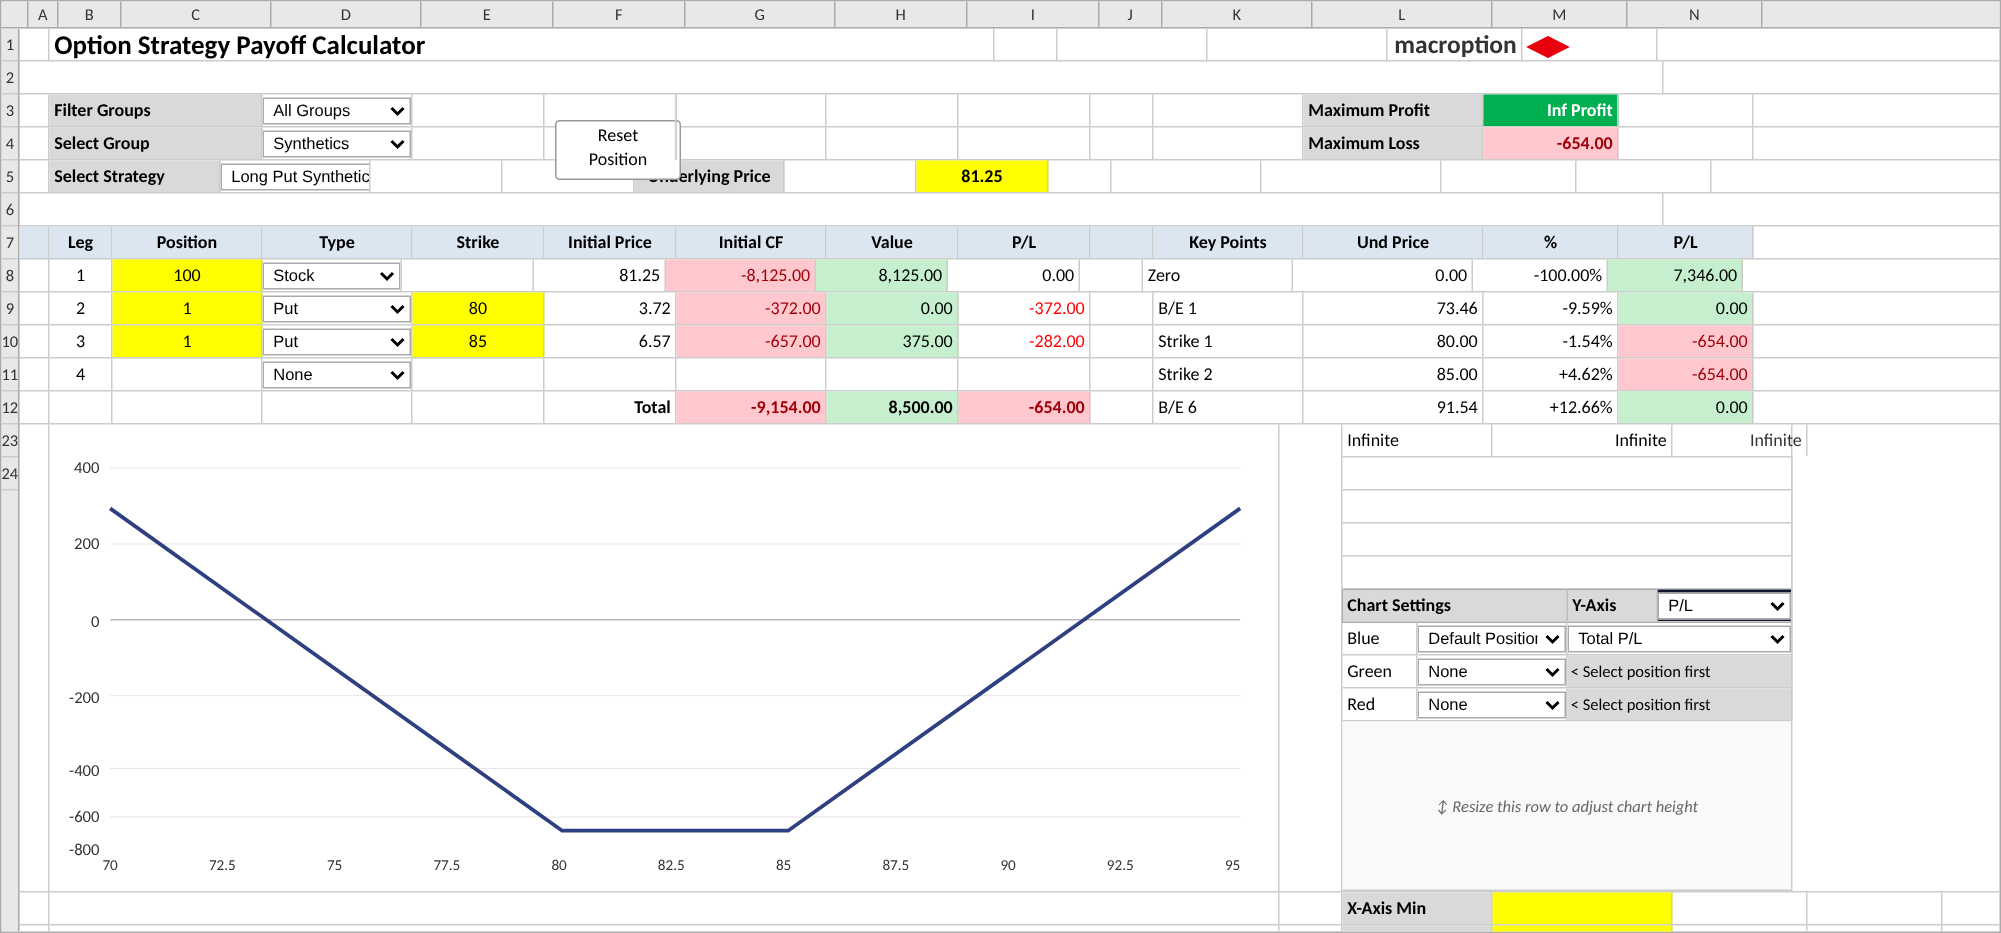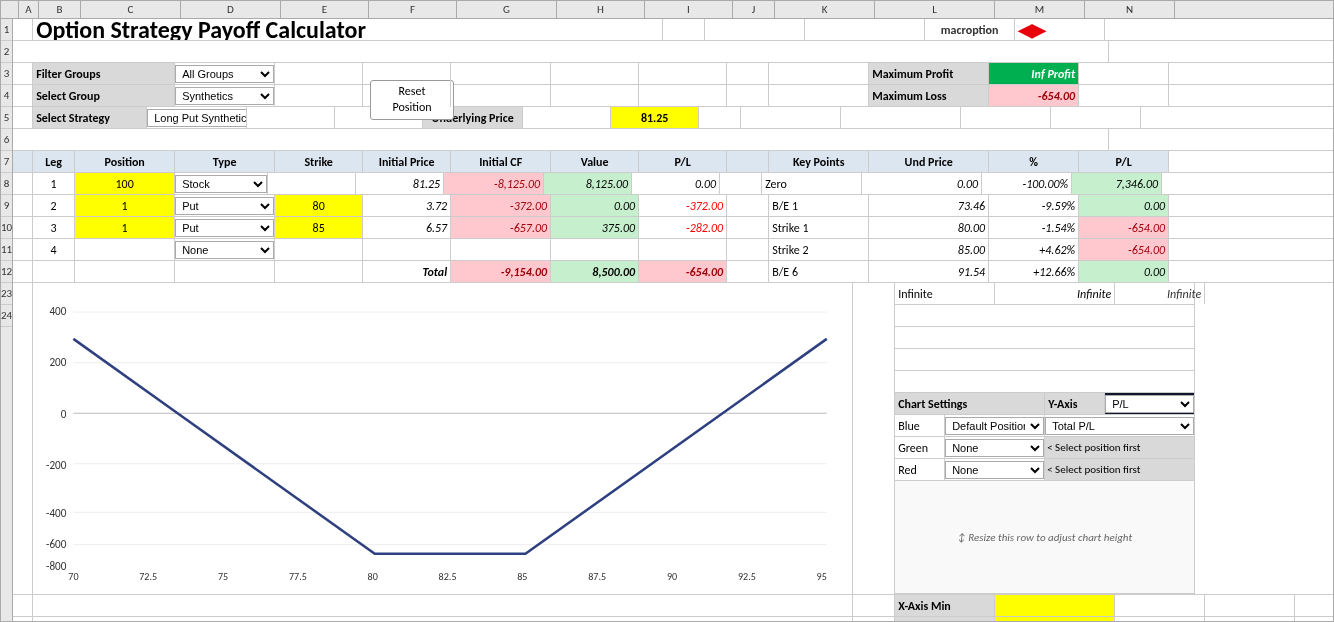--- a/index.html
+++ b/index.html
@@ -21,32 +21,32 @@
     
     .grid-row { display: flex; border-bottom: 1px solid #ccc; flex-shrink: 0; height: 22px; }
 
     .cell {
       border-right: 1px solid #ccc;
       display: flex; align-items: center; padding: 0 3px;
       font-size: 12px; flex-shrink: 0; overflow: hidden;
       white-space: nowrap;
     }
     .cell.center { justify-content: center; }
-    .cell.right { justify-content: flex-end; font-style: italic; }
+    .cell.right { justify-content: flex-end; }
     .cell.bold { font-weight: bold; }
     .cell.bg-yellow { background: #ffff00; }
     .cell.bg-lightgreen { background: #c6efce; }
     .cell.bg-red { background: #ffc7ce; color: #9c0006; }
     .cell.bg-gray { background: #d9d9d9; }
     .cell.bg-darkgreen { background: #00b050; color: #fff; }
     .cell.bg-header { background: #dce6f1; }
     .cell.color-red { color: #ff0000; }
 
     
-    .title-cell { font-size: 24px; font-weight: bold; color: #000; }
+    .title-cell { font-size: 18px; font-weight: bold; color: #000; }
 
     
     .macroption-logo { font-size: 20px; color: #333; display: flex; align-items: center; gap: 4px; }
 
     
     .cell-select {
       width: 100%; height: 18px; font-size: 11px; border: 1px solid #aaa;
       background: #fff; padding: 0 2px;
     }
 
@@ -99,21 +99,21 @@
     </div>
 
     <div class="grid">
 
       <div class="grid-row">
         <div class="cell" style="width:20px"></div>
         <div class="cell title-cell bold" style="width:630px">Option Strategy Payoff Calculator</div>
         <div class="cell" style="width:42px"></div>
         <div class="cell" style="width:100px"></div>
         <div class="cell" style="width:120px"></div>
-        <div class="cell macroption-logo bold" style="width:90px; font-size:12px; justify-content:center">
+        <div class="cell macroption-logo bold" style="width:90px; font-size:17px; justify-content:flex-end">
           <span>macroption</span>
         </div>
         <div class="cell" style="width:90px; font-size:18px; color:#e8000d; font-weight:bold">◀▶</div>
       </div>
 
       <div class="grid-row">
         <div class="cell" style="width:1096px"></div>
         <div class="cell" style="width:300px"></div>
       </div>
 

